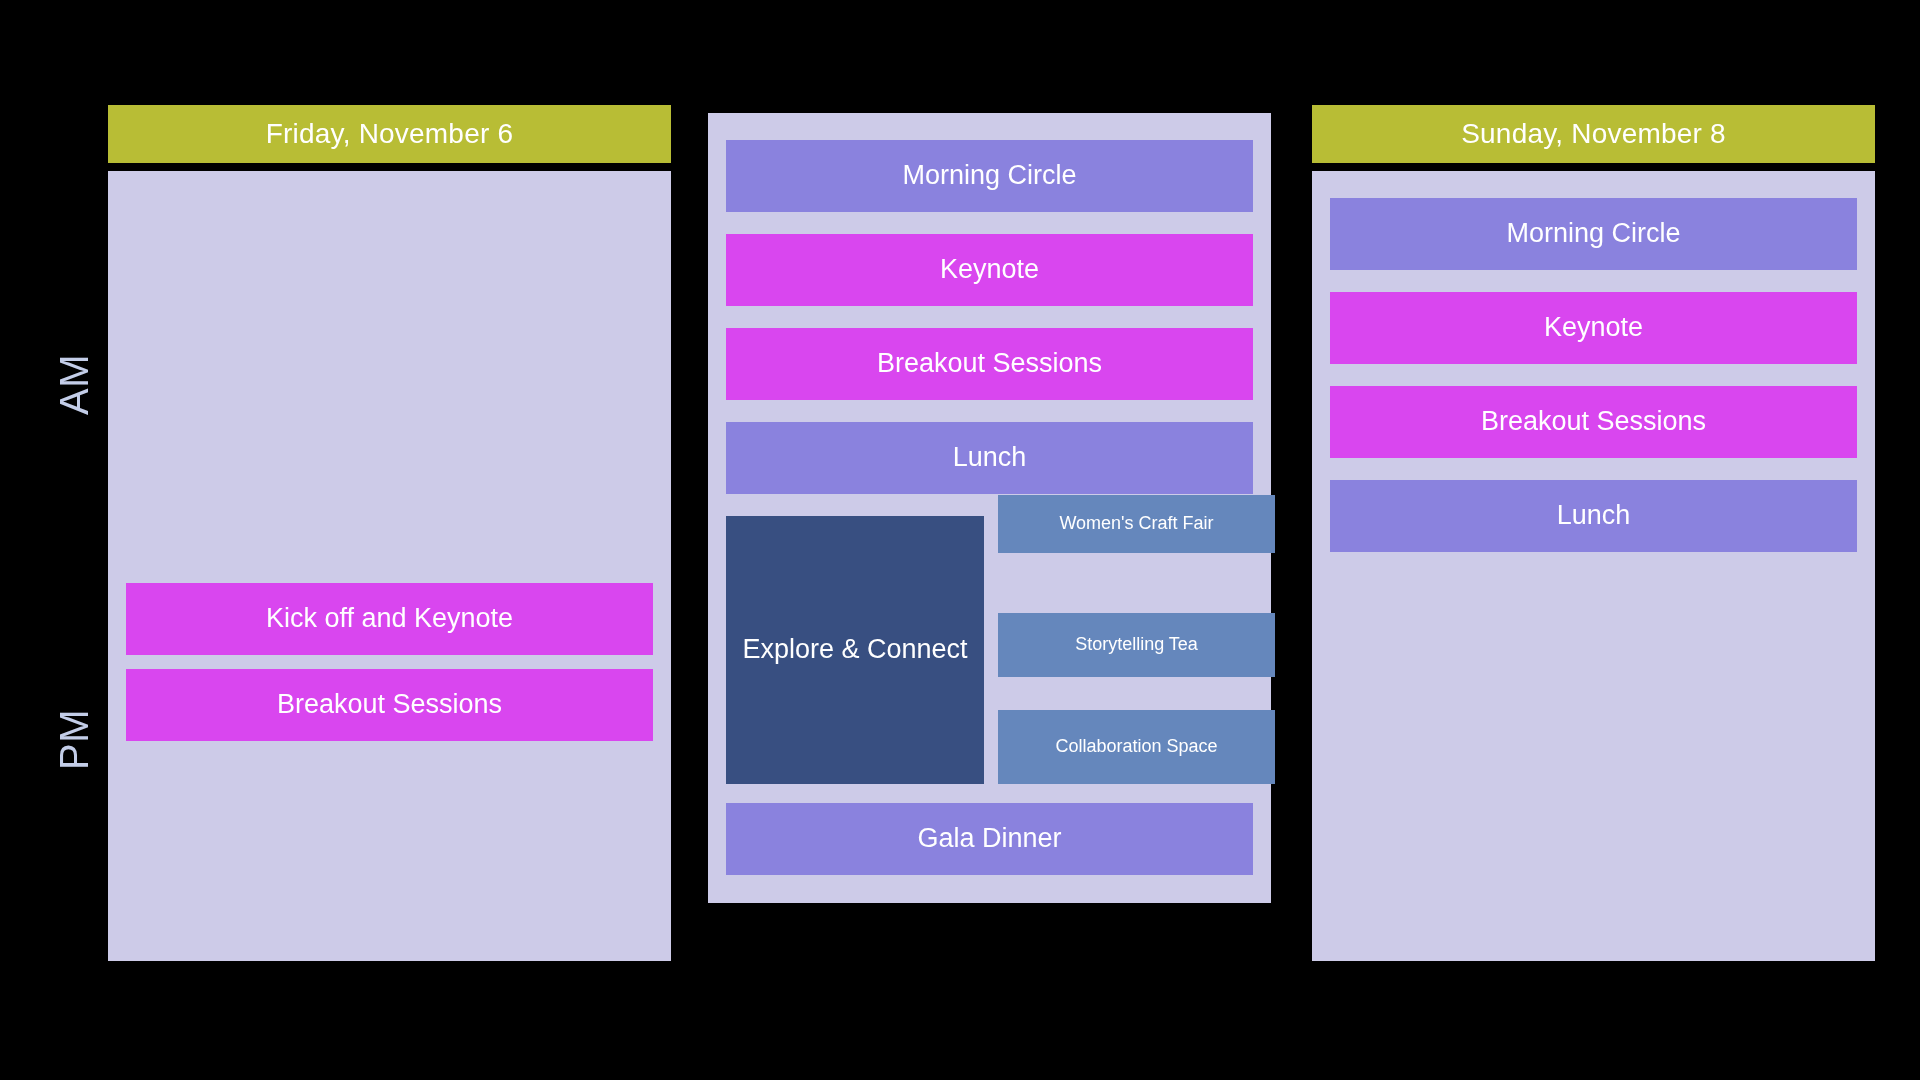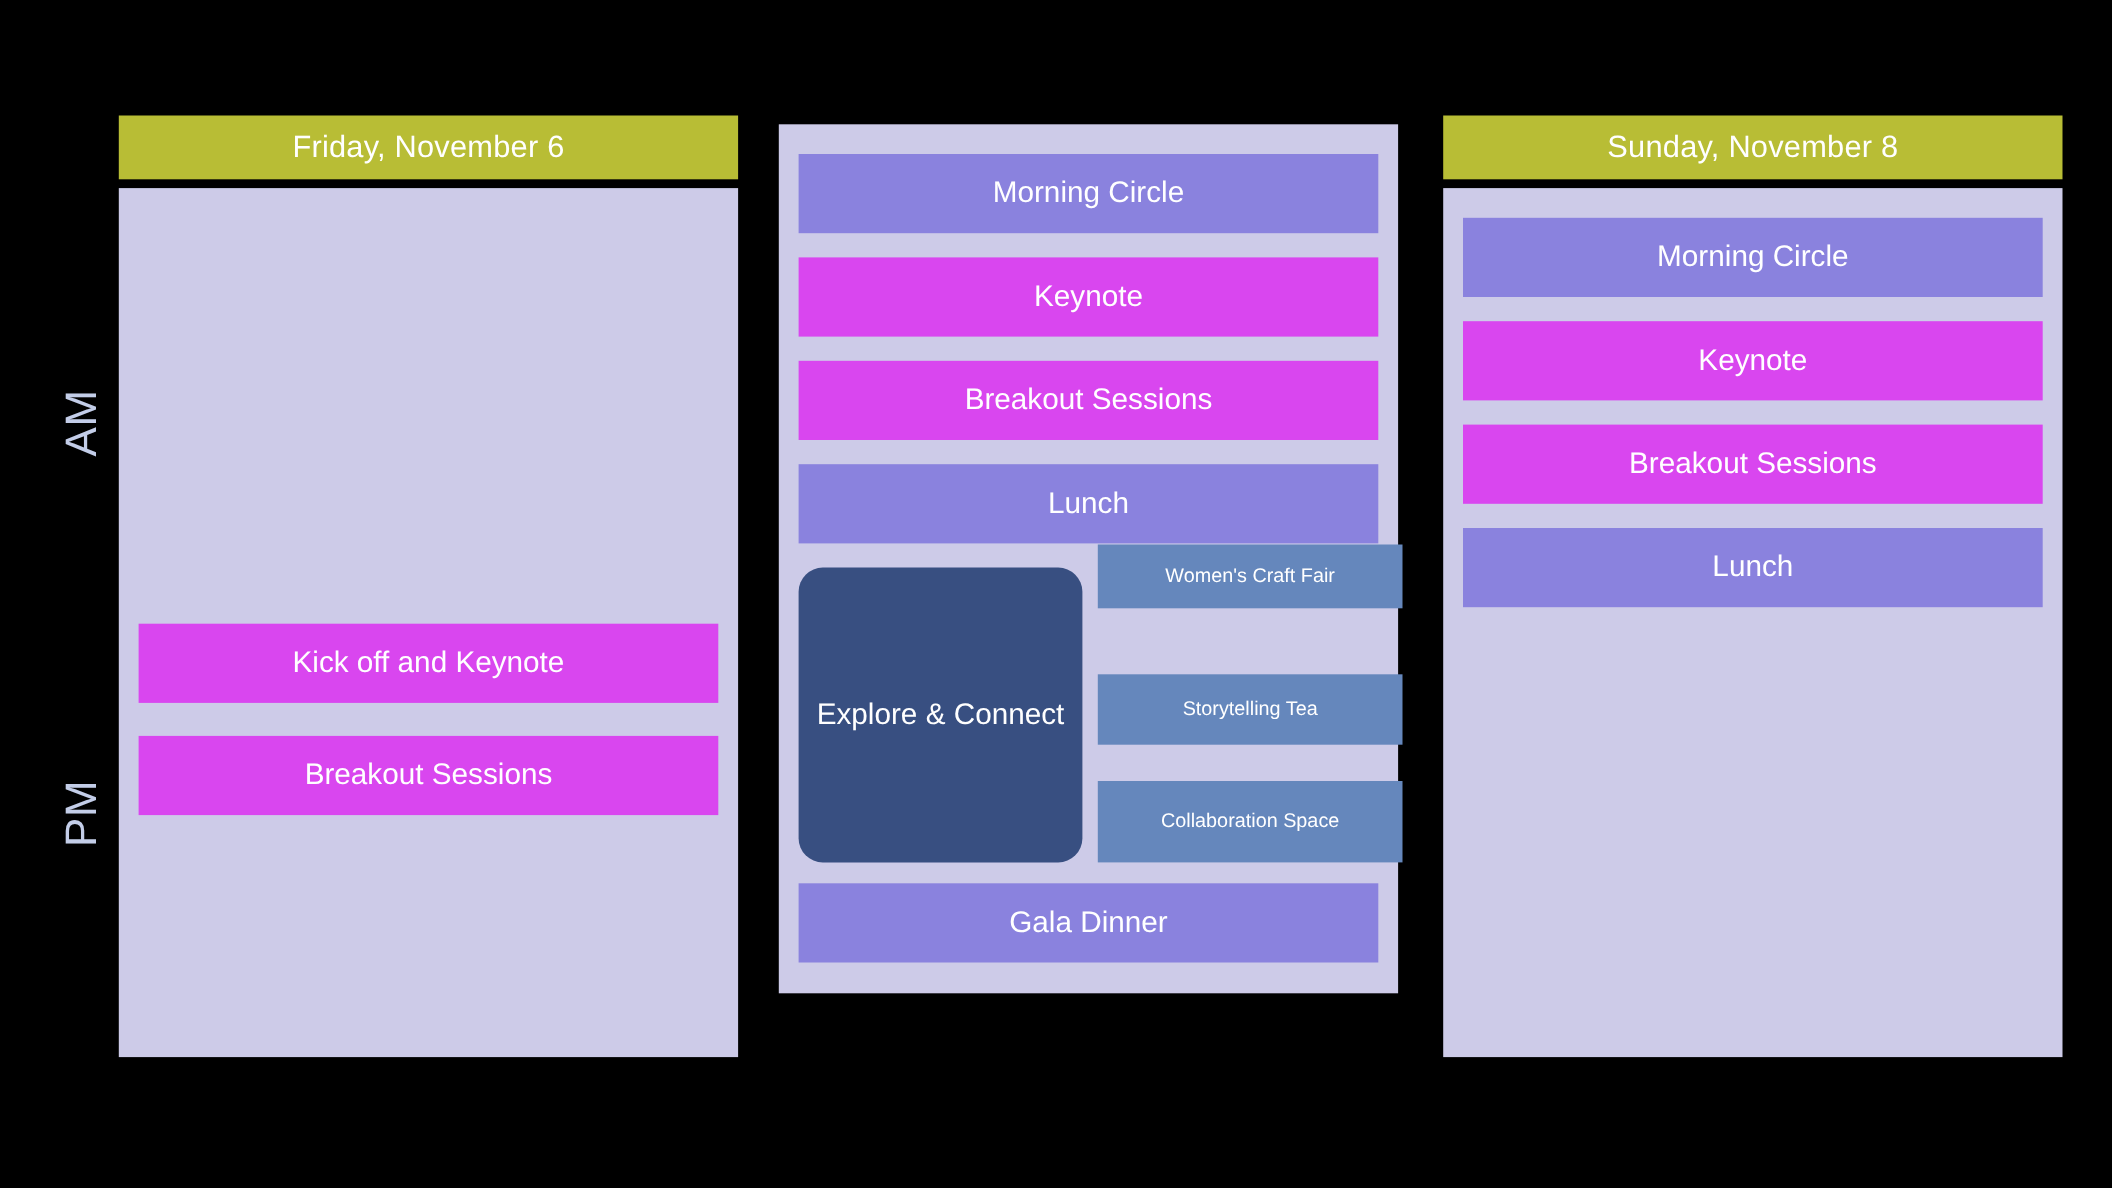--- a/index.html
+++ b/index.html
@@ -106,21 +106,20 @@
     background: #384f81;
     color: #ffffff;
     display: flex;
     align-items: center;
     justify-content: center;
     text-align: center;
     font-size: 27px;
     line-height: 1.25;
     box-sizing: border-box;
     padding: 4px 10px;
-    border-radius: 22px;
   }
   .split-side {
     position: absolute;
     left: 290px;
     width: 277px;
     background: #6587bc;
     color: #ffffff;
     display: flex;
     align-items: center;
     justify-content: center;
@@ -137,21 +136,21 @@
 <div id="stage">
 
   <div class="rail">
     <div class="rail-label rail-am">AM</div>
     <div class="rail-label rail-pm">PM</div>
   </div>
 
   <div class="day-col c0">
     <div class="day-header">Friday, November  6</div>
     <div class="day-body">
-        <div class="event blue" style="top: 396px; height: 72px; text-align: right;">
+        <div class="event blue" style="top: 412px; height: 72px; text-align: right;">
           <span>Kick off and Keynote</span>
         </div>
         <div class="event blue" style="top: 498px; height: 72px;">
           <span>Breakout Sessions</span>
         </div>
       </div>
   </div>
 
   <div class="day-col c1">
     <div class="day-body">

